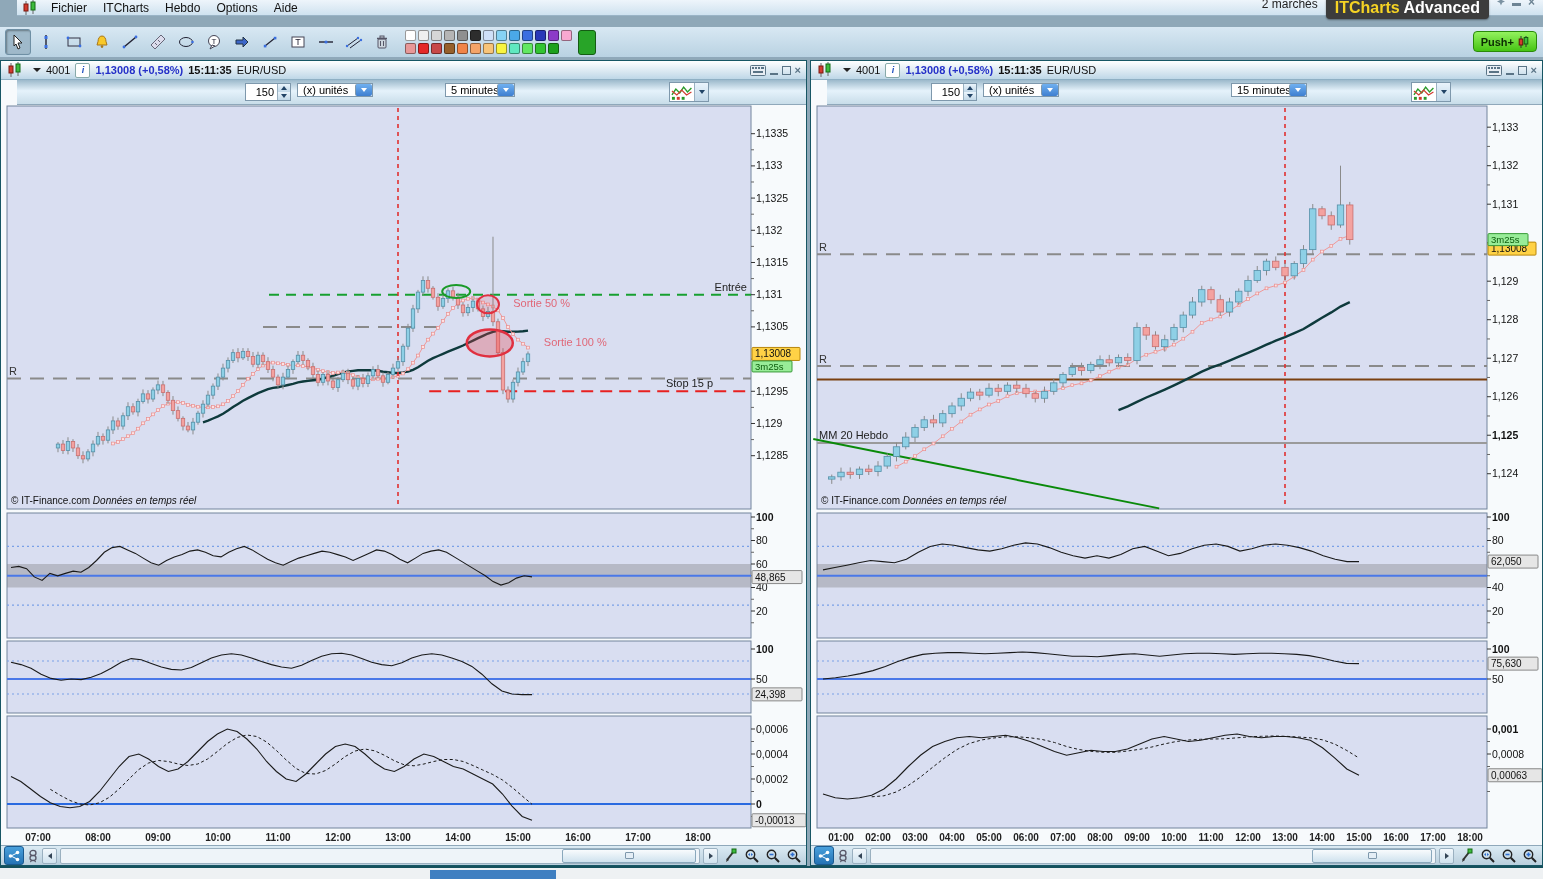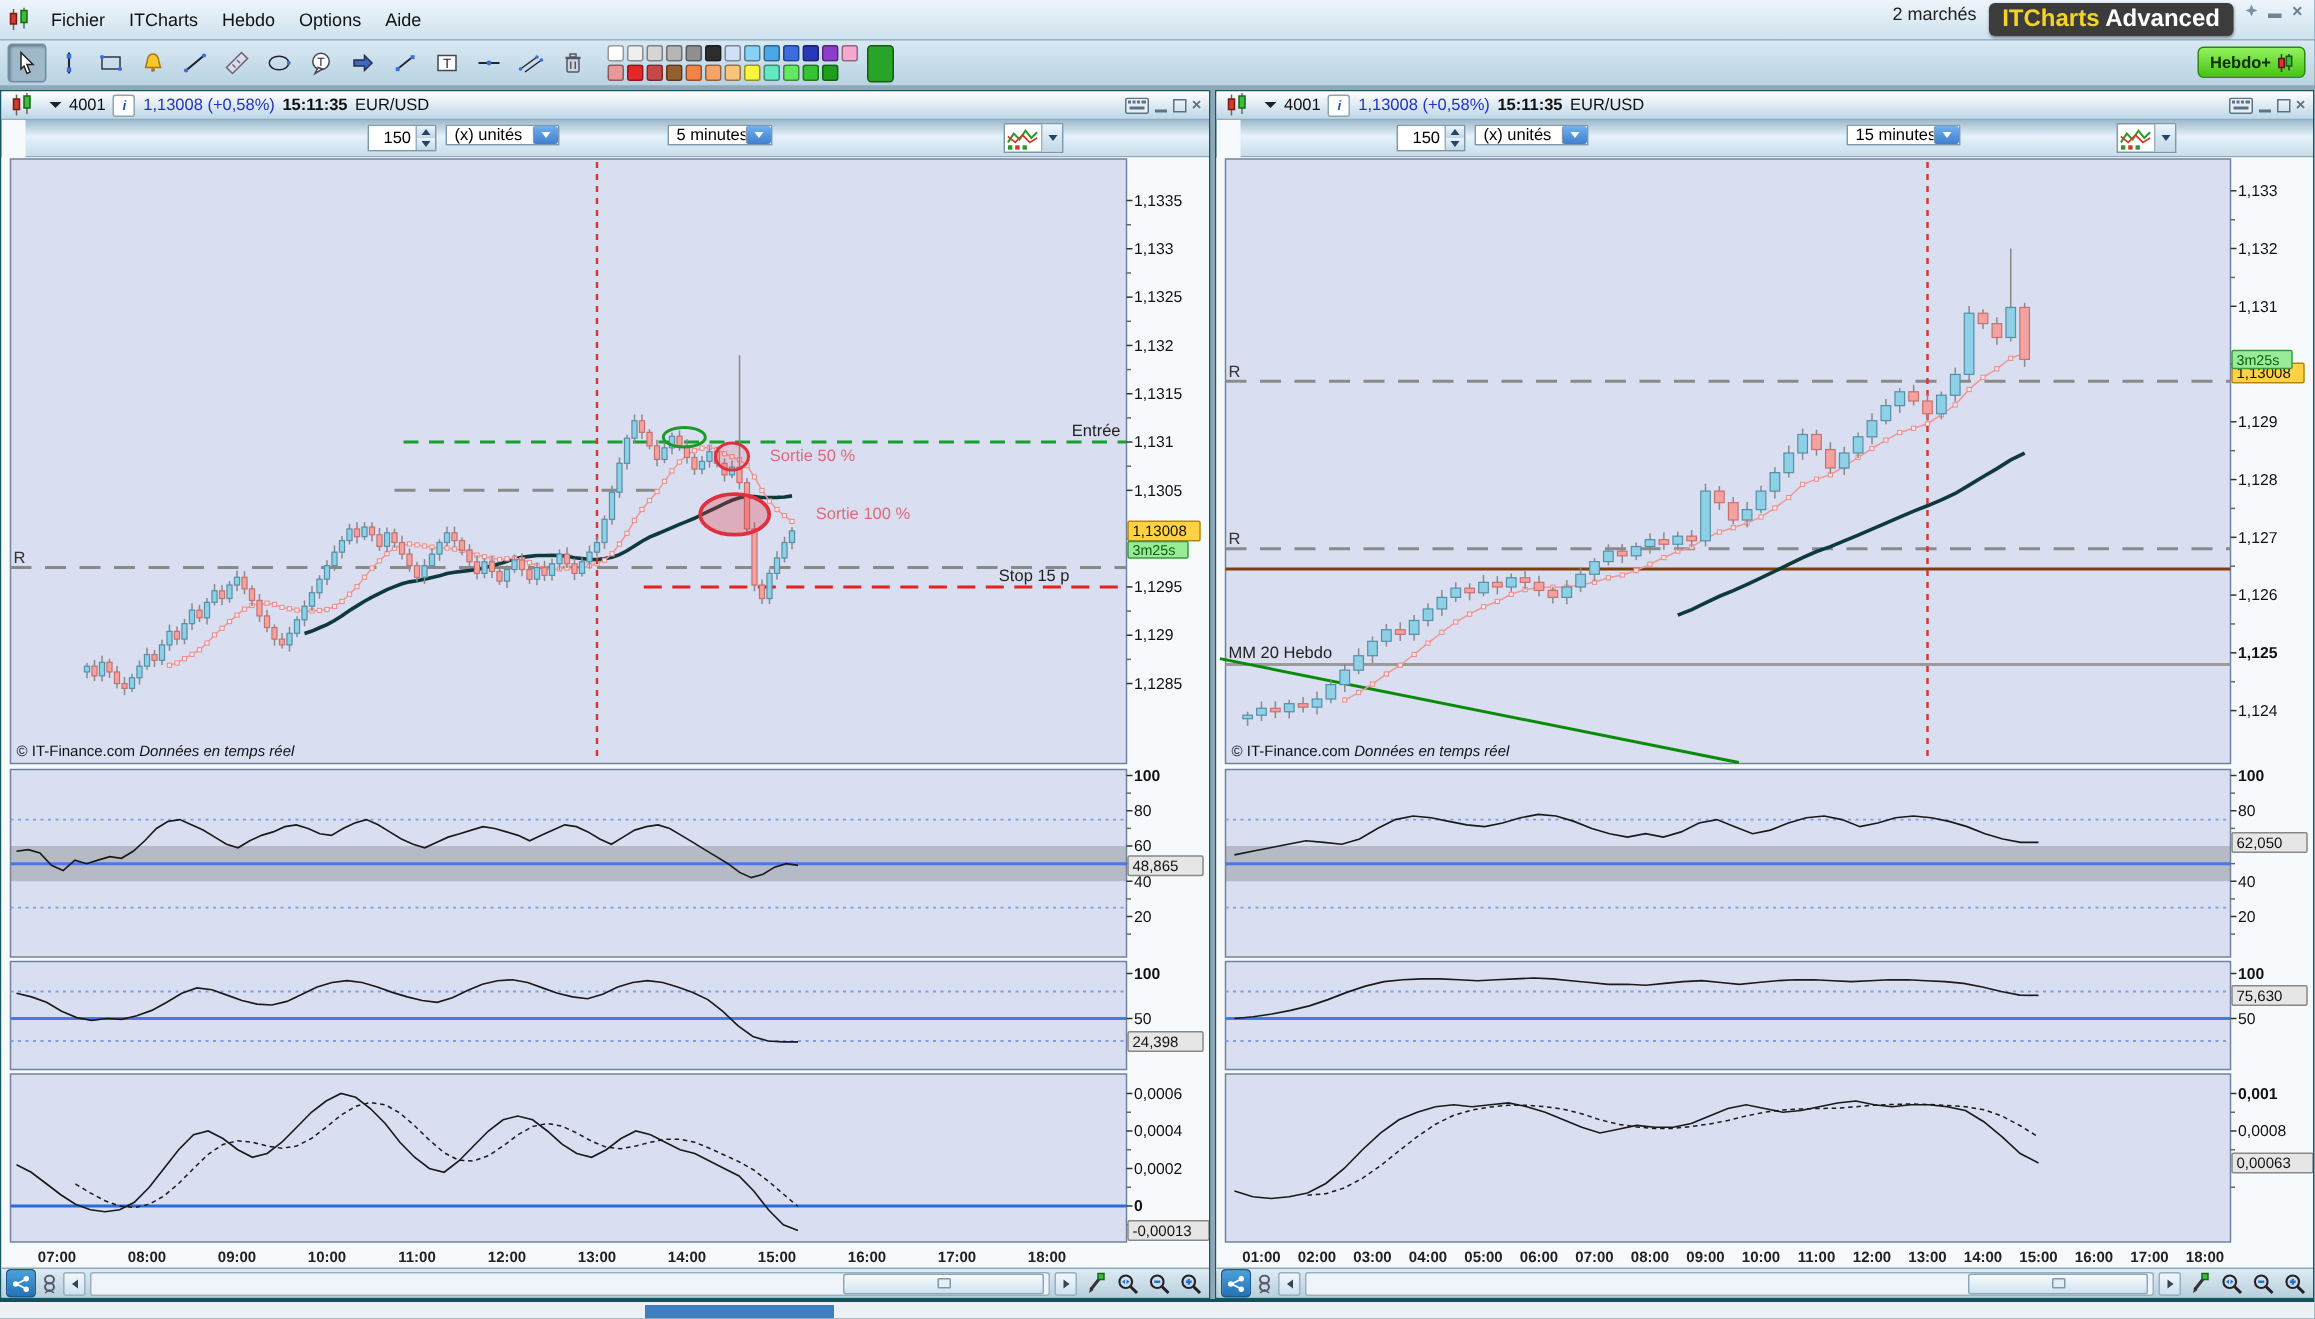--- a/index.html
+++ b/index.html
@@ -1,19 +1,19 @@
 <!DOCTYPE html>
 <html><head>
 <meta charset="utf-8">
 <style>
   html,body{margin:0;padding:0}
   body{width:1543px;height:879px;position:relative;overflow:hidden;
        background:#8fa8b8;font-family:"Liberation Sans",sans-serif;-webkit-font-smoothing:antialiased}
   
-  .menubar{position:absolute;top:0;left:0;right:0;height:27px;
+  .menubar{position:absolute;top:0;left:17px;right:0;height:16px;
            background:linear-gradient(#eef5fb,#cfe2ef);border-bottom:1px solid #9ab4c6;
            display:flex;align-items:center;padding-left:4px;box-sizing:border-box;z-index:30}
   .app-icon{width:18px;height:16px;margin-right:4px}
   .menu-item{font-size:12px;color:#111;padding:3px 8px;cursor:default}
   .menubar-right{margin-left:auto;display:flex;align-items:flex-start;gap:8px;padding-right:8px}
   .markets-label{font-size:12px;color:#222}
   .brand-badge{background:#3c3c3c;border-radius:4px;padding:2px 9px;font-size:16px;font-weight:bold;
                box-shadow:0 1px 2px rgba(0,0,0,.4)}
   .brand-badge .p1{color:#f5d324}.brand-badge .p2{color:#fff}
   .winctl{display:flex;align-items:center;gap:7px;color:#5a7080}
@@ -37,21 +37,21 @@
   .chart-window{position:absolute;top:60px;height:806px;background:#f7fafc;border:1px solid #175664;box-sizing:border-box}
   #win-left{left:0;width:807px}
   #win-right{left:810px;width:733px}
   .titlebar{position:absolute;top:0;left:0;right:0;height:19px;
             background:linear-gradient(#ffffff,#bed7e7);border-bottom:1px solid #8fb0c4;
             display:flex;align-items:center;gap:5px;padding:0 5px;font-size:11px;box-sizing:border-box}
   .tb-caret{width:0;height:0;border-left:4px solid transparent;border-right:4px solid transparent;border-top:4px solid #222}
   .tb-acct{font-weight:normal;color:#111}
   .tb-info{width:13px;height:13px;border:1px solid #8aa;background:#fff;border-radius:2px;
            font-size:9px;font-weight:bold;color:#2050c0;display:flex;align-items:center;justify-content:center;font-style:italic}
-  .tb-price{color:#2430c8;font-weight:normal}
+  .tb-price{color:#2430c8;font-weight:bold}
   .tb-time{font-weight:bold;color:#111}
   .tb-sym{color:#111}
   .tb-right{margin-left:auto;display:flex;align-items:center;gap:4px}
   .tb-min{width:8px;height:2px;background:#5a7486;margin-top:7px}
   .tb-box{width:7px;height:7px;border:1px solid #5a7486}
   .tb-close{font-size:11px;font-weight:bold;color:#5a7486;line-height:9px}
   .controls{position:absolute;top:19px;left:16px;right:0;height:25px;
             background:linear-gradient(#9cb9cb,#e5f2fb 45%,#c8dde9);border-bottom:1px solid #8fa8ba;box-sizing:border-box}
   .spinbox{position:absolute;top:3px;height:18px;width:46px;background:#fff;border:1px solid #7e98ac;
            display:flex;box-sizing:border-box}
@@ -234,21 +234,21 @@
       <span class="swatch" style="background: rgb(244, 164, 104);"></span>
       <span class="swatch" style="background: rgb(248, 196, 120);"></span>
       <span class="swatch" style="background: rgb(248, 244, 64);"></span>
       <span class="swatch" style="background: rgb(96, 232, 192);"></span>
       <span class="swatch" style="background: rgb(98, 232, 98);"></span>
       <span class="swatch" style="background: rgb(50, 196, 50);"></span>
       <span class="swatch" style="background: rgb(28, 160, 28);"></span>
     </div>
   <span class="swatch-big" id="swatch-big" style="background: rgb(40, 164, 40);"></span>
   <span class="push-btn">
-    <span>Hebdo+</span>
+    <span>Push+</span>
     <svg width="11" height="12" viewBox="0 0 11 12">
       <line x1="3" y1="0" x2="3" y2="12" stroke="#333"></line>
         <rect x="1.2" y="3" width="3.6" height="6" fill="#d23a2e" stroke="#5a160e"></rect>
       <line x1="8" y1="0" x2="8" y2="11" stroke="#333"></line>
         <rect x="6.2" y="1.5" width="3.6" height="6.5" fill="#3dbb3d" stroke="#115c11"></rect>
     </svg>
   </span>
 </div>
 
 <div class="chart-window" id="win-left">

